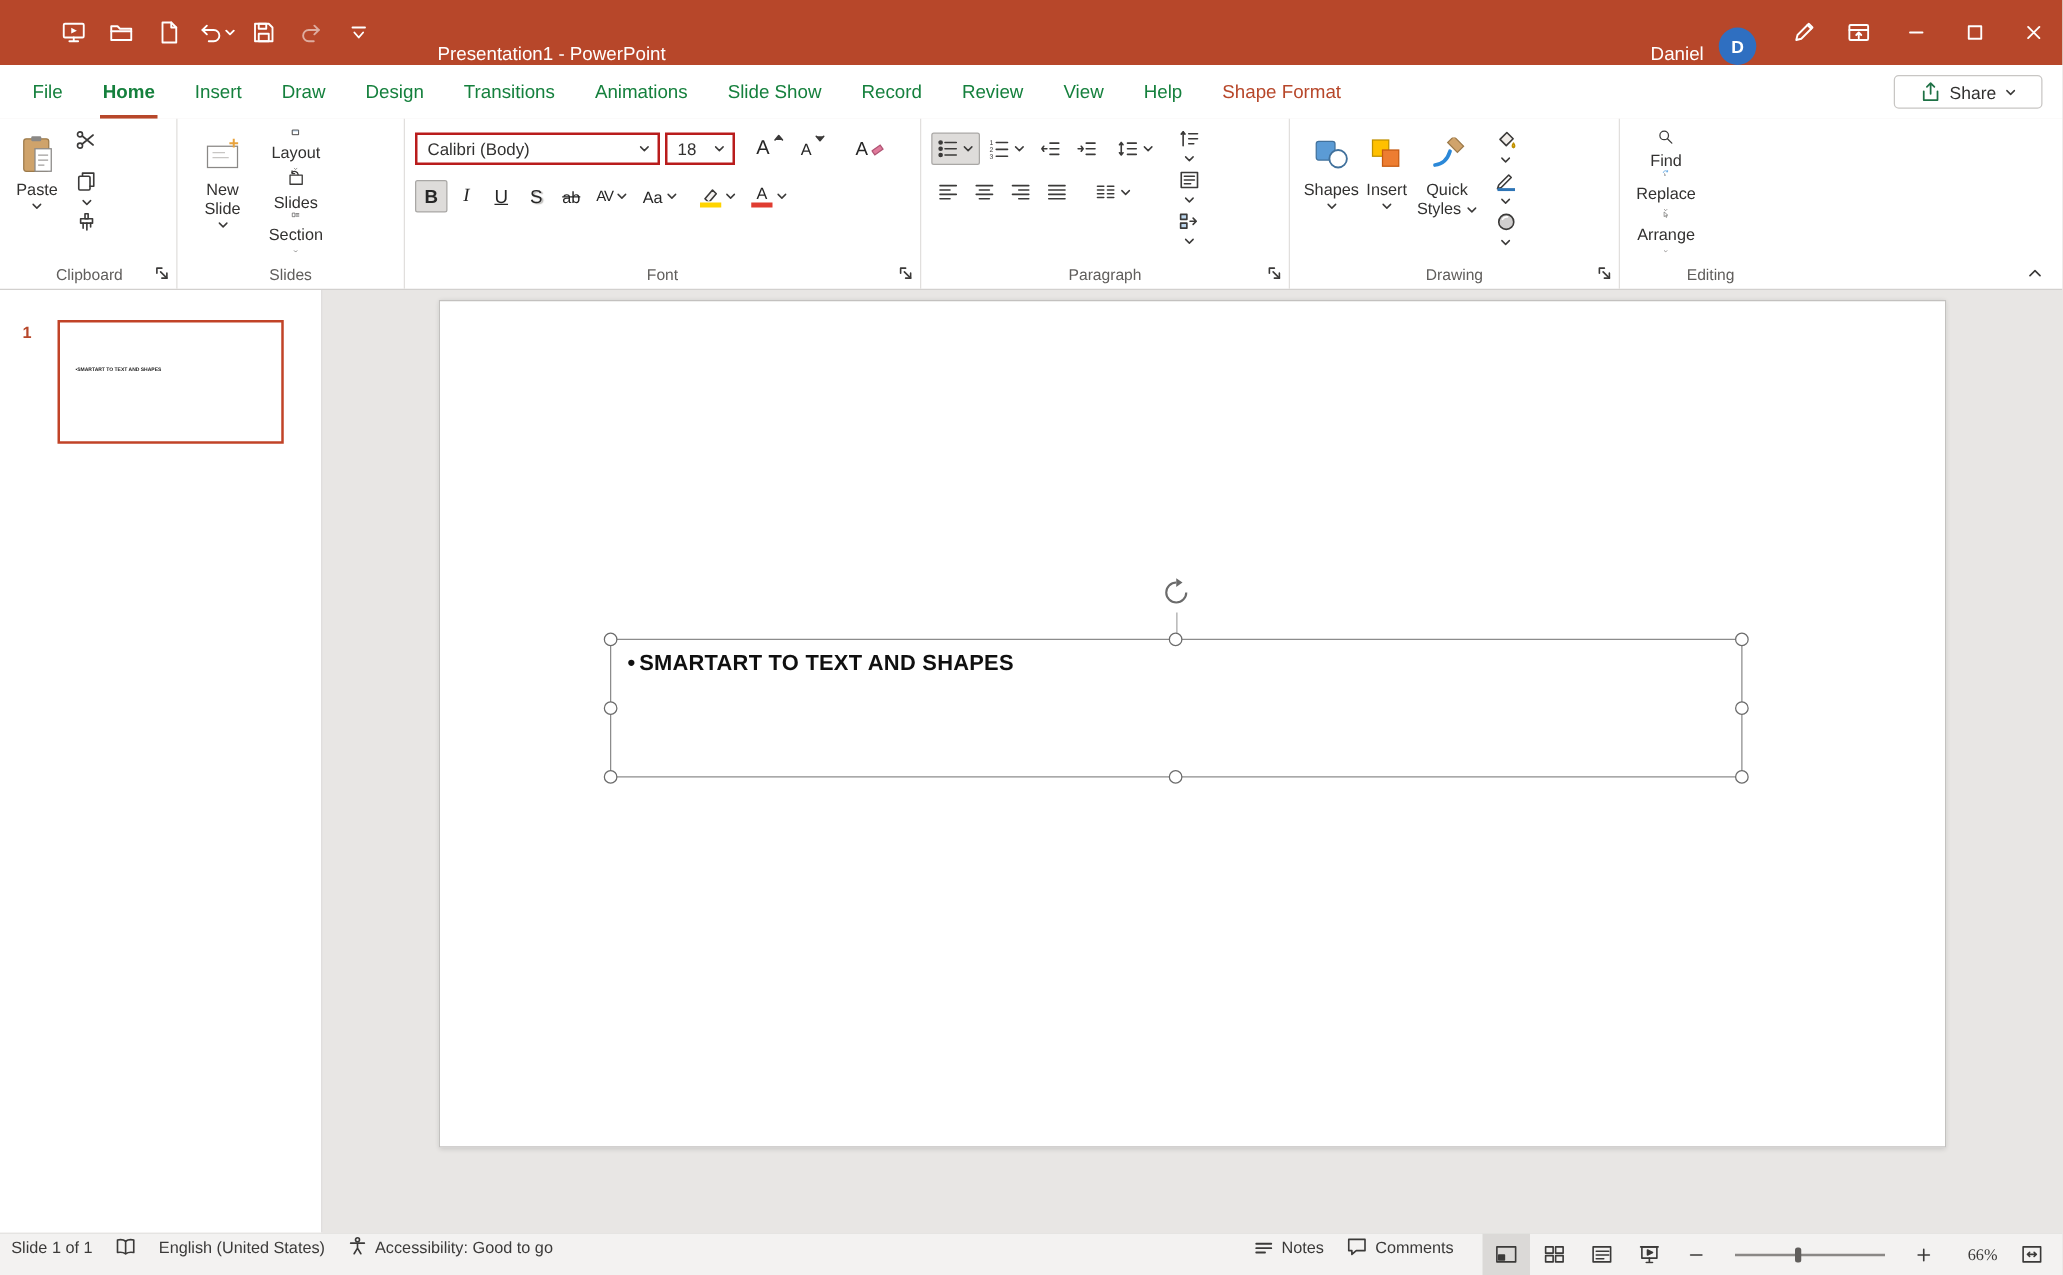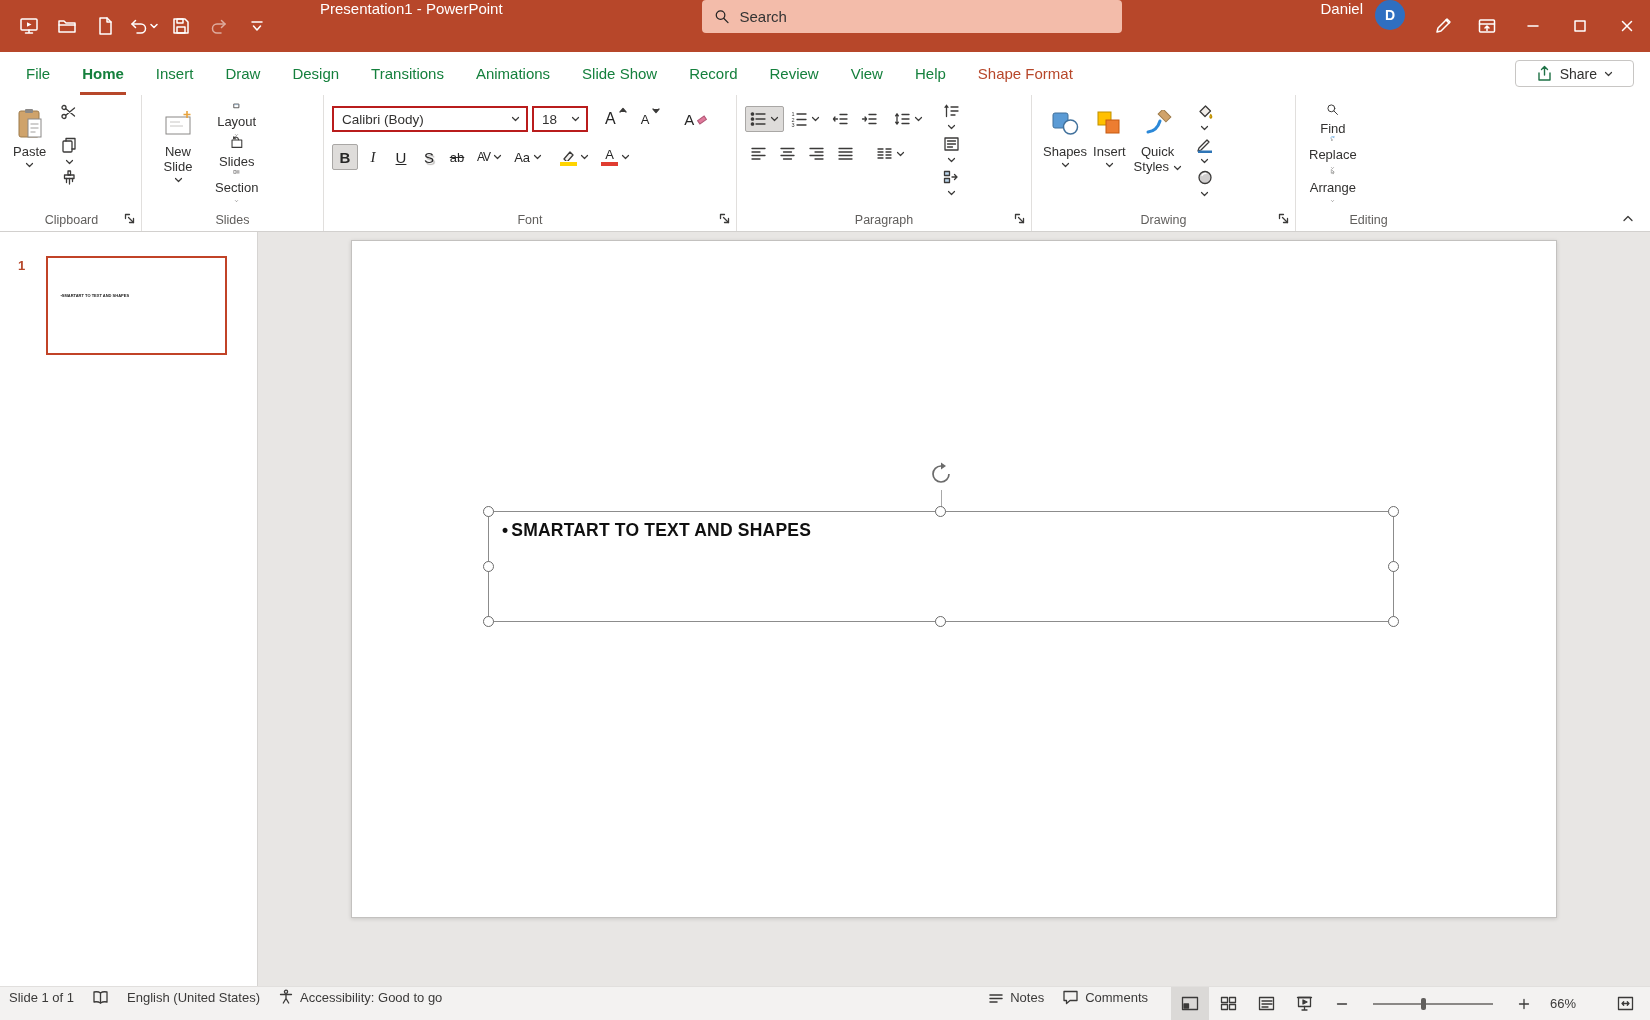--- a/index.html
+++ b/index.html
@@ -6,21 +6,21 @@
   html,body{width:1650px;height:1020px;overflow:hidden;}
   body{font-family:"Liberation Sans","DejaVu Sans",sans-serif;font-size:14px;color:#323130;background:#e8e6e4;cursor:default;}
   .app{width:1650px;height:1020px;display:flex;flex-direction:column;}
 
   
   svg.i{stroke:#3b3a39;fill:none;stroke-width:1.3;stroke-linecap:round;stroke-linejoin:round;}
   svg.iw{stroke:#fff;fill:none;stroke-width:1.5;stroke-linecap:round;stroke-linejoin:round;}
   svg.chv{stroke:#3b3a39;fill:none;stroke-width:1.2;stroke-linecap:round;stroke-linejoin:round;}
 
   
-  .titlebar{height:52px;background:#b7472a;display:flex;align-items:flex-start;flex-shrink:0;color:#fff;}
+  .titlebar{height:52px;background:#b7472a;display:flex;align-items:flex-end;flex-shrink:0;color:#fff;padding-left:30px;}
   .qat{display:flex;align-items:center;padding-left:10px;}
   .qat-btn{width:38px;height:52px;display:flex;align-items:center;justify-content:center;}
   .qat-btn.dim{opacity:.55;}
   .tb-title{margin-left:44px;font-size:15px;white-space:nowrap;}
   .tb-flex{flex:1;}
   .searchbox{width:420px;height:33px;background:#f3bcaa;border-radius:4px;display:flex;align-items:center;gap:10px;padding:0 12px;}
   .searchbox input{border:none;background:transparent;outline:none;font-size:15px;color:#222;width:100%;font-family:inherit;}
   .searchbox input::placeholder{color:#333;opacity:1;}
   .tb-user{font-size:15px;margin-right:12px;}
   .avatar{width:30px;height:30px;border-radius:50%;background:#2f6fc1;color:#fff;display:flex;align-items:center;justify-content:center;font-size:14px;font-weight:bold;margin-right:16px;}
@@ -82,21 +82,21 @@
   .rot{position:absolute;left:calc(50% - 12px);top:-50px;}
 
   
   .statusbar{height:34px;background:#f3f2f1;border-top:1px solid #e1dfdd;display:flex;align-items:center;font-size:13px;color:#3b3a39;flex-shrink:0;}
   .sb-item{display:flex;align-items:flex-end;gap:6px;padding:16px 9px;height:34px;}
   .sb-right{margin-left:auto;display:flex;align-items:center;height:34px;}
   .view-btn{width:38px;height:34px;display:flex;align-items:center;justify-content:center;}
   .view-btn.active{background:#dbd9d7;}
   .zoom-track{width:120px;height:2px;background:#8a8886;position:relative;margin:0 12px;}
   .zoom-thumb{position:absolute;left:40%;top:-5px;width:5px;height:12px;background:#605e5c;border-radius:2px;}
-  .zoom-pct{min-width:40px;text-align:center;margin-right:23px;}
+  .zoom-pct{min-width:40px;text-align:right;margin-right:8px;font-family:Liberation Serif, serif;}
 </style>
 </head>
 <body>
 
 <div class="app">
 
   <div class="titlebar">
     <div class="qat">
       <div class="qat-btn">
         <svg class="iw" width="20" height="20" viewBox="0 0 20 20">
@@ -143,27 +143,20 @@
         <svg class="iw" width="14" height="12" viewBox="0 0 14 12">
             <path d="M2 2h10"></path>
             <path d="M3.5 6l3.5 4 3.5-4"></path>
           </svg>
       </div>
     </div>
 
     <div class="tb-title">Presentation1  -  PowerPoint</div>
     <div class="tb-flex"></div>
 
-    <div class="searchbox">
-      <svg class="i" width="17" height="17" viewBox="0 0 17 17" style="stroke:#222;">
-          <circle cx="7" cy="7" r="4.6"></circle>
-          <path d="M10.6 10.6L15 15"></path>
-        </svg>
-      <input type="text" placeholder="Search" style="">
-    </div>
     <div class="tb-flex"></div>
 
     <div class="tb-user">Daniel</div>
     <div class="avatar">D</div>
     <div class="tb-ic">
       <svg class="iw" width="20" height="20" viewBox="0 0 20 20">
           <path d="M4 16l1-4 9-9 3 3-9 9-4 1z"></path>
           <path d="M13 4l3 3"></path>
         </svg>
     </div>

